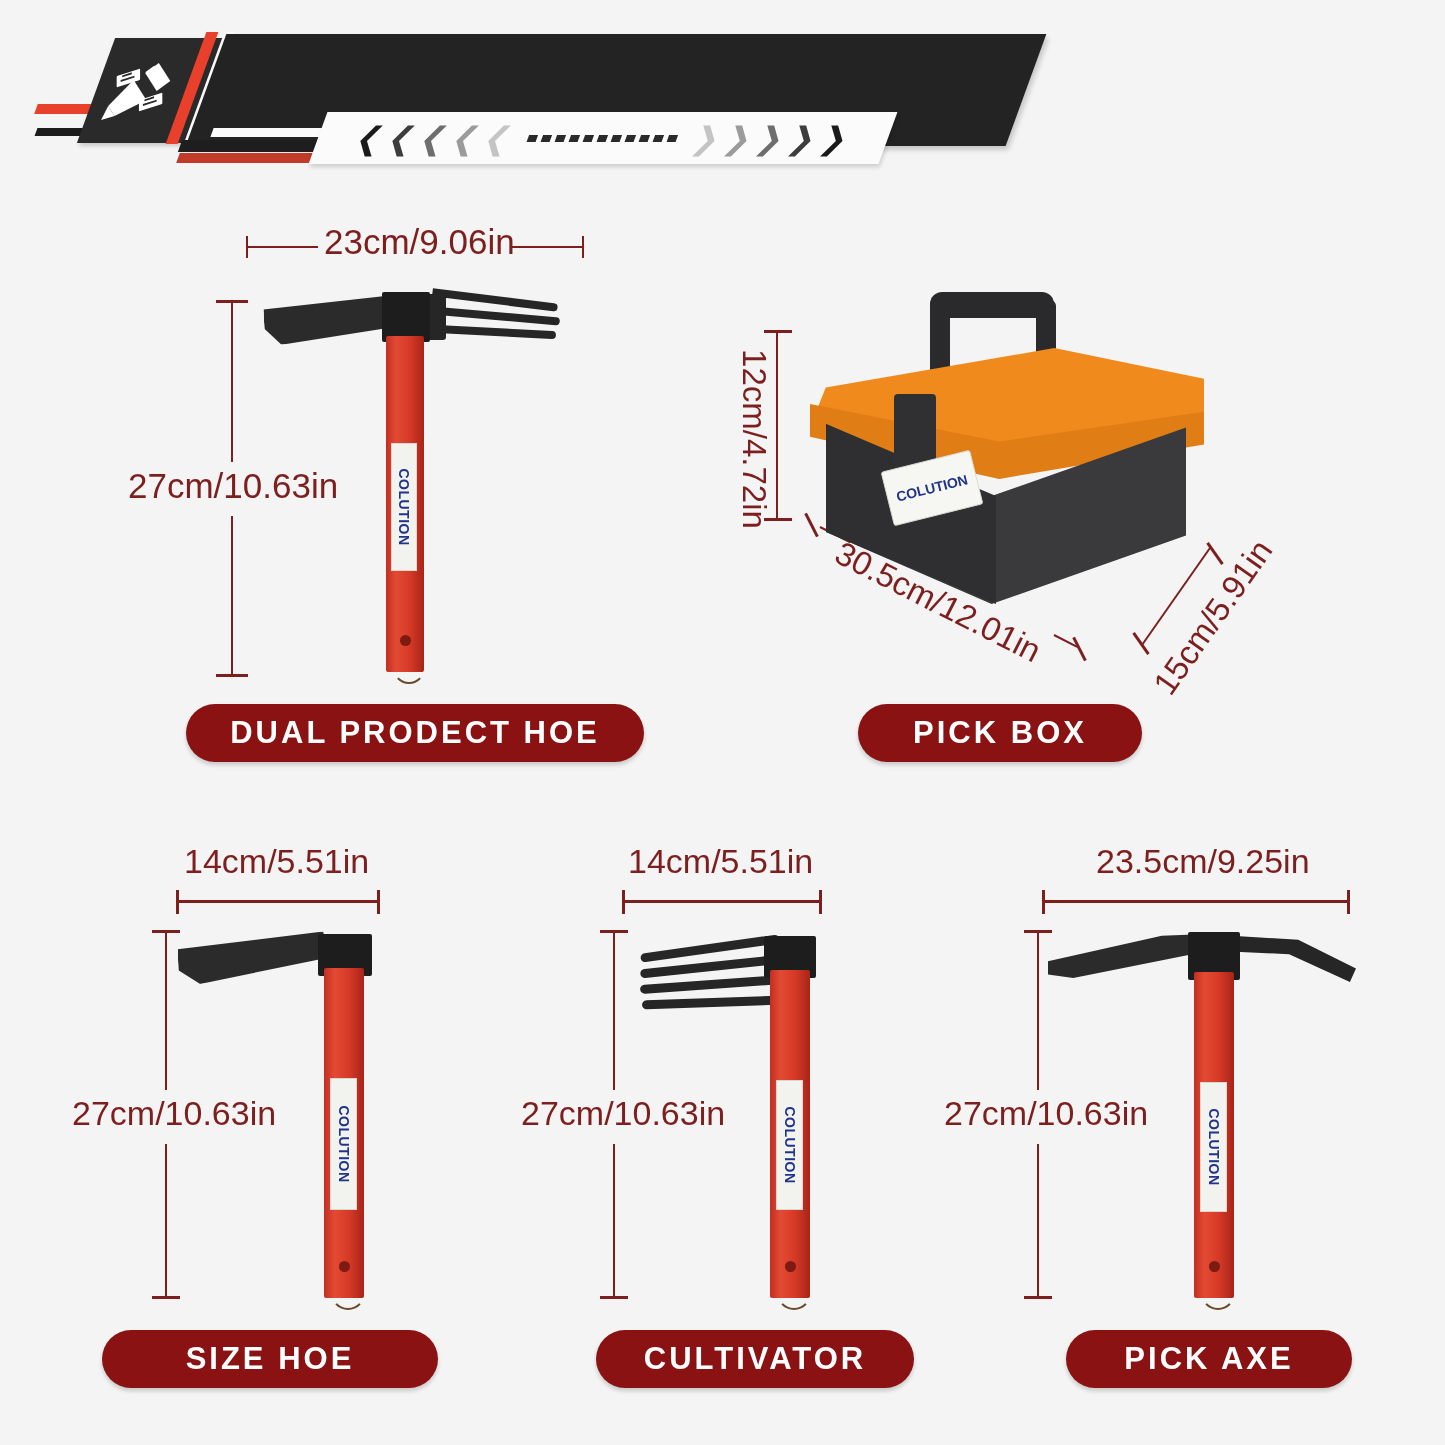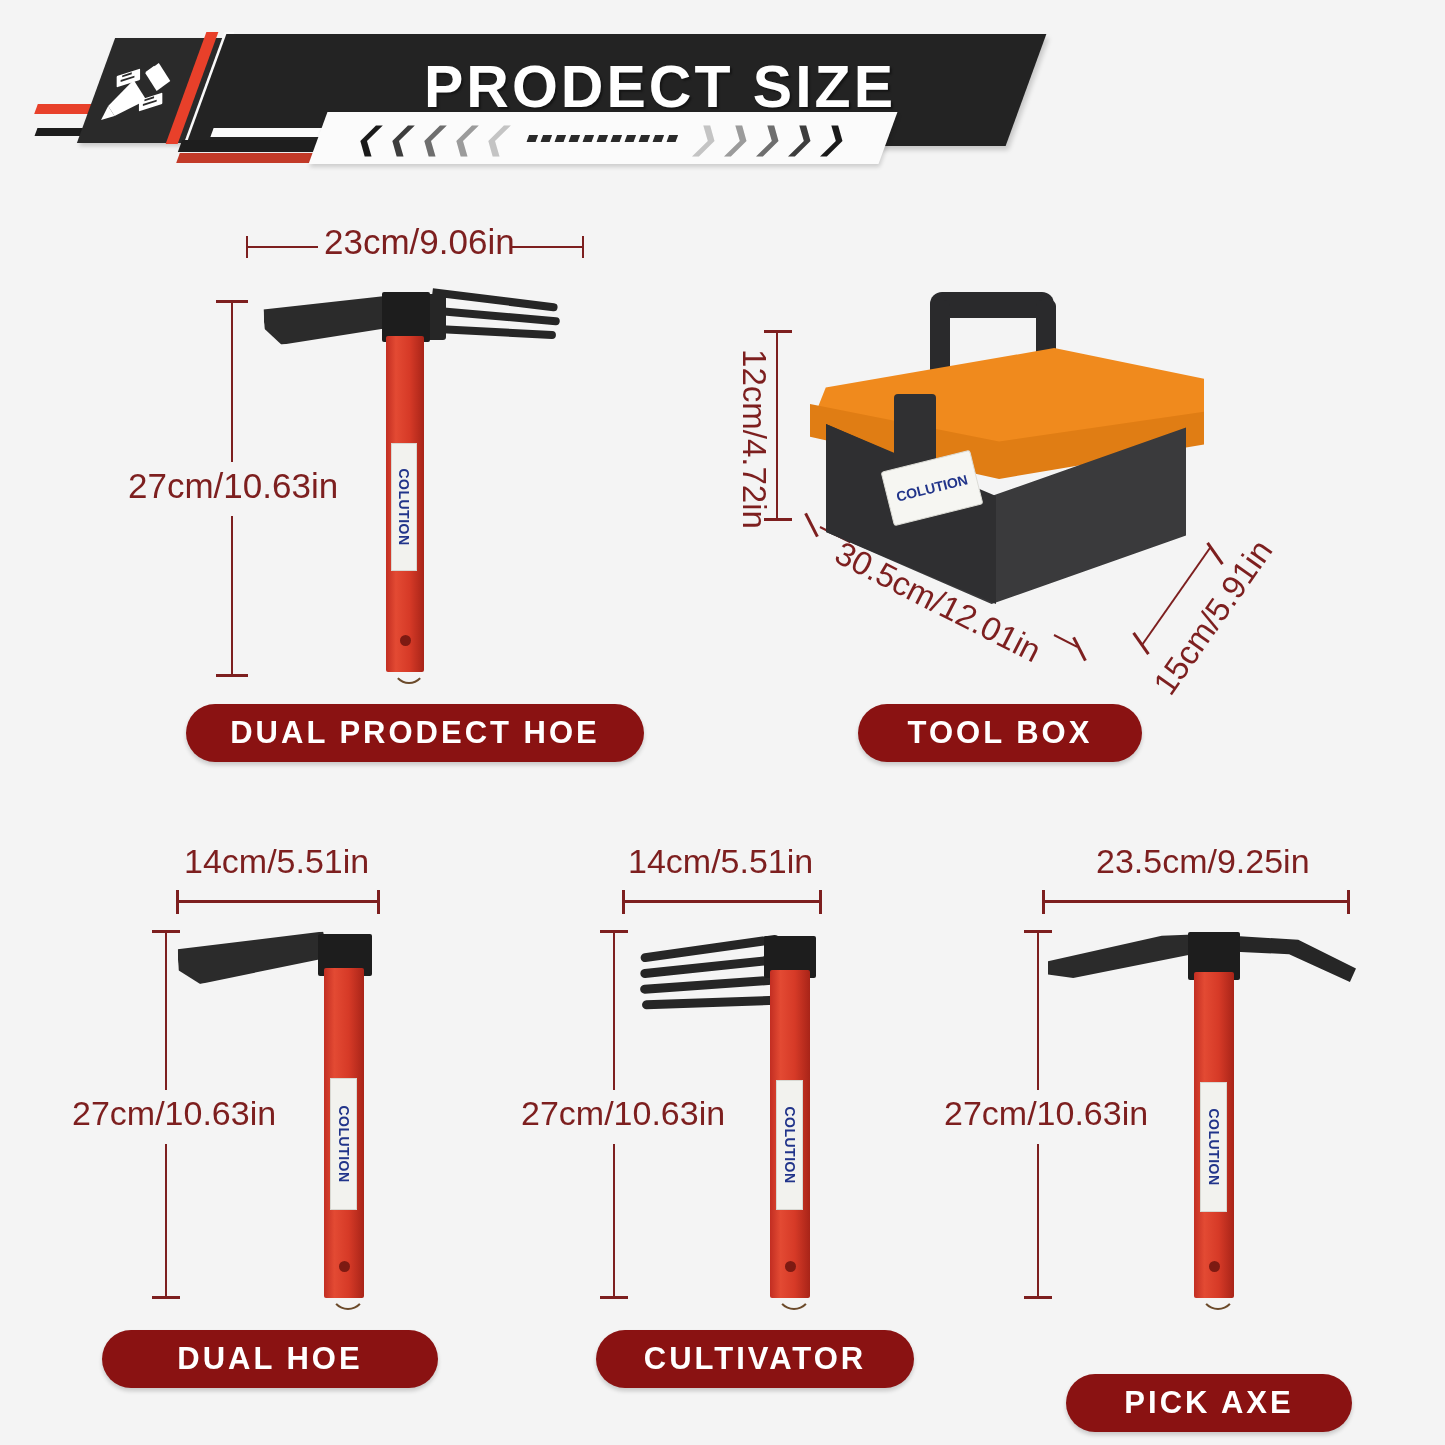--- a/index.html
+++ b/index.html
@@ -208,21 +208,20 @@
           <rect x="9" y="20" width="13" height="2" transform="rotate(-20 15 21)"></rect>
           <rect x="40" y="40" width="9" height="2" transform="rotate(-20 44 41)"></rect>
           <rect x="40" y="44" width="13" height="2" transform="rotate(-20 46 45)"></rect>
         </g>
       </svg>
     </div>
 
     <div class="hdr-stripe-red"></div>
     <div class="hdr-stripe-white"></div>
     <div class="hdr-black"></div>
-    <div class="hdr-title">PRODECT SIZE</div>
 
     <div class="hdr-bar-white"></div>
     <div class="hdr-bar-black"></div>
     <div class="hdr-bar-red2"></div>
 
     <div class="hdr-chev-strip"></div>
     <div class="hdr-chev-inner">
       <span class="chev" style="color:#1a1a1a">❮</span>
       <span class="chev" style="color:#3d3d3d">❮</span>
       <span class="chev" style="color:#6e6e6e">❮</span>
@@ -329,21 +328,21 @@
                   background:#2f2f31;"></div>
 
       <div class="tb-handle" style="left:894px;top:394px;width:42px;height:92px;border-radius:4px;background:#303032;"></div>
 
       <div class="tb-logo" style="left:886px;top:460px;width:92px;height:56px;transform:rotate(-14deg);border-radius:3px;">
         <span style="font-size:14px;">COLUTION</span>
       </div>
     </div>
 
     <div class="badge" style="left:858px;top:704px;width:284px;height:58px;font-size:31px;">
-      <span>TOOL BOX</span>
+      <span>PICK BOX</span>
     </div>
   </div>
 
   <div class="prod" style="left:0;top:0;">
     <div class="dimtxt" style="left:184px;top:842px;font-size:34px;">14cm/5.51in</div>
     <div class="dimline" style="left:176px;top:890px;width:3px;height:24px;"></div>
     <div class="dimline" style="left:176px;top:900px;width:204px;height:3px;"></div>
     <div class="dimline" style="left:377px;top:890px;width:3px;height:24px;"></div>
 
     <div class="dimline" style="left:152px;top:930px;width:28px;height:3px;"></div>
@@ -358,21 +357,21 @@
                   transform:rotate(-2deg);"></div>
       <div class="collar" style="left:318px;top:934px;width:54px;height:42px;"></div>
       <div class="handle" style="left:324px;top:968px;width:40px;height:330px;"></div>
       <div class="label-strip" style="left:330px;top:1078px;width:27px;height:132px;">
         <span style="font-size:14px;">COLUTION</span>
       </div>
       <div class="cord" style="left:330px;top:1272px;width:36px;height:38px;"></div>
     </div>
 
     <div class="badge" style="left:102px;top:1330px;width:336px;height:58px;font-size:31px;">
-      <span>DUAL HOE</span>
+      <span>SIZE HOE</span>
     </div>
   </div>
 
   <div class="prod" style="left:0;top:0;">
     <div class="dimtxt" style="left:628px;top:842px;font-size:34px;">14cm/5.51in</div>
     <div class="dimline" style="left:622px;top:890px;width:3px;height:24px;"></div>
     <div class="dimline" style="left:622px;top:900px;width:200px;height:3px;"></div>
     <div class="dimline" style="left:819px;top:890px;width:3px;height:24px;"></div>
 
     <div class="dimline" style="left:600px;top:930px;width:28px;height:3px;"></div>
@@ -419,18 +418,18 @@
       <div class="pick-arm" style="left:1204px;top:934px;width:152px;height:48px;
                   clip-path:polygon(0% 0%, 62% 12%, 100% 72%, 96% 100%, 56% 42%, 0% 34%);"></div>
       <div class="collar" style="left:1188px;top:932px;width:52px;height:48px;"></div>
       <div class="handle" style="left:1194px;top:972px;width:40px;height:326px;"></div>
       <div class="label-strip" style="left:1200px;top:1082px;width:27px;height:130px;">
         <span style="font-size:14px;">COLUTION</span>
       </div>
       <div class="cord" style="left:1200px;top:1272px;width:36px;height:38px;"></div>
     </div>
 
-    <div class="badge" style="left:1066px;top:1330px;width:286px;height:58px;font-size:31px;margin-top:44px;">
+    <div class="badge" style="left:1066px;top:1330px;width:286px;height:58px;font-size:31px;">
       <span>PICK AXE</span>
     </div>
   </div>
 
 </div>
 
 </body></html>

